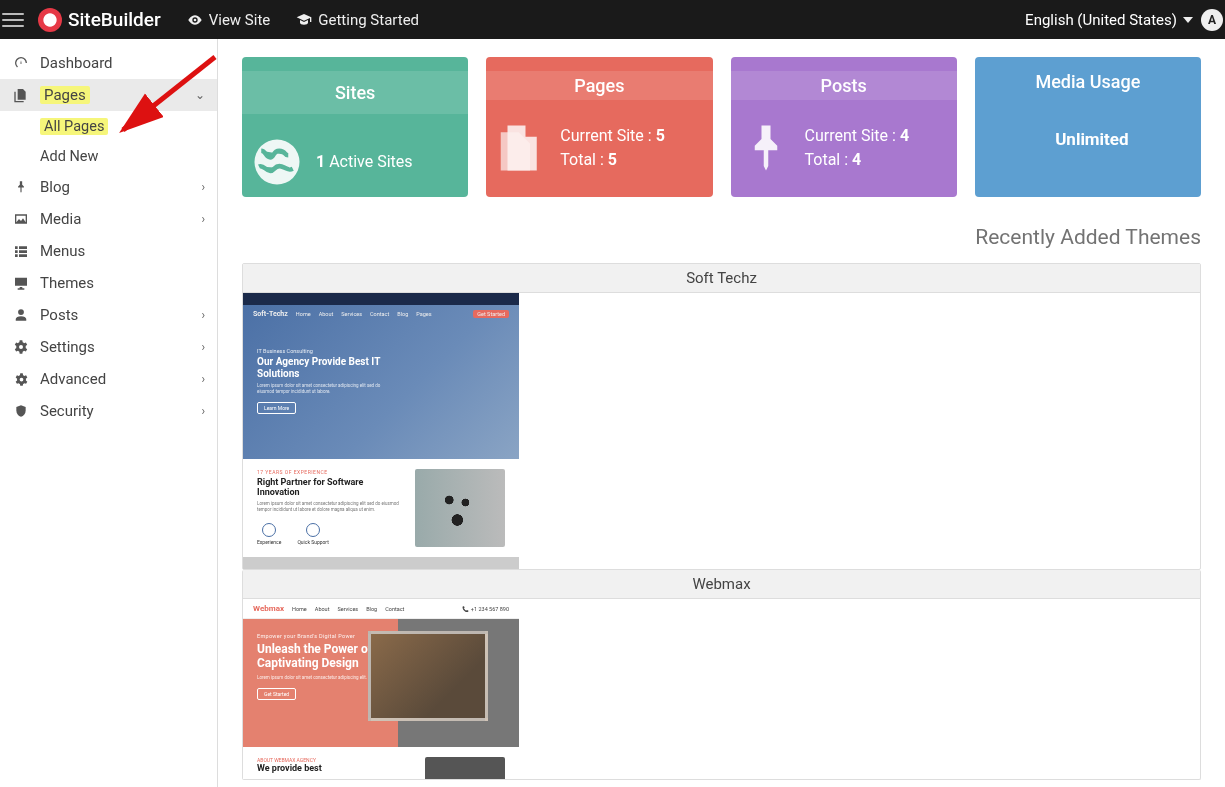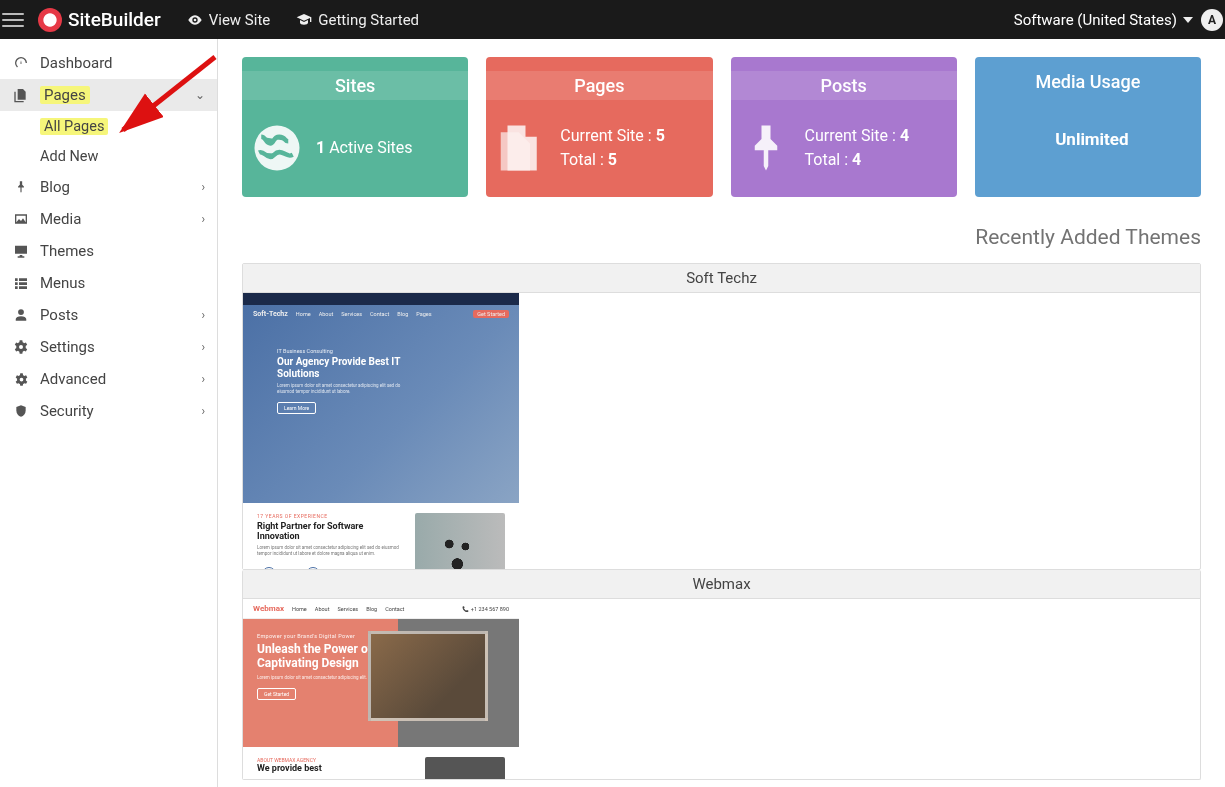--- a/index.html
+++ b/index.html
@@ -41,39 +41,39 @@
 .card-title { font-size: 18px; text-align: center; font-weight: 500; margin-bottom: 8px; }
 .card-body { display: flex; align-items: center; padding-left: 8px; height: 80px; }
 .card-icon { width: 54px; height: 54px; opacity: 0.9; }
 .card-text { margin-left: 12px; font-size: 16px; line-height: 1.5; }
 .card-text .b { font-weight: bold; }
 .card.sites { background: #57b59a; }
 .card.pages{ background: #e66a5e; }
 .card.posts{ background: #a878cf; }
 .card.media{ background: #5d9fd1; }
 .card.media .card-text { text-align:center; width:100%; margin:0; font-weight:bold; font-size:17px; }
-.card.sites .card-title { background:rgba(255,255,255,0.12); padding:4px 0;}
+.card.sites .card-title { background:rgba(255,255,255,0.12); padding:11px 0;}
 .card.pages .card-title { background:rgba(255,255,255,0.12); padding:4px 0;}
 .card.posts .card-title { background:rgba(255,255,255,0.12); padding:4px 0;}
 
 
 .section-title { text-align: right; font-size: 21px; color: #737373; margin-bottom: 14px; }
 .theme-block { border: 1px solid #ddd; border-radius: 2px; margin-bottom: 0; }
 .theme-head { background: #f1f1f1; text-align: center; padding: 5px 12px; font-size: 15px; color: #444; border-bottom:1px solid #ddd;}
 .theme-shot { width: 276px; height: 276px; background:#ccc; position:relative; overflow:hidden; }
 .theme-shot.short { height: 180px; }
 
 
-.tt1-hero { height: 210px; background: linear-gradient(135deg,#4a6fa5 0%, #6a8bb8 60%, #8aa4c4 100%); position:relative; color:#fff; padding:10px; }
+.tt1-hero { height: 166px; background: linear-gradient(135deg,#4a6fa5 0%, #6a8bb8 60%, #8aa4c4 100%); position:relative; color:#fff; padding:10px; }
 .tt1-hero .tab { position:absolute; top:0; left:0; right:0; height:12px; background:#1b2a4a; }
 .tt1-hero .nav { position:absolute; top:12px; left:0; right:0; height:18px; display:flex; align-items:center; gap:8px; padding:0 10px; font-size:5.5px; color:#eee;}
 .tt1-hero .nav .brandn{ font-weight:bold; font-size:7px;}
 .tt1-hero .nav .sp{ flex:1;}
 .tt1-hero .nav .btn{ background:#e66a5e; padding:1px 4px; border-radius:2px;}
-.tt1-hero .hcontent { position:absolute; top:55px; left:14px; width:130px;margin-left:20px; }
+.tt1-hero .hcontent { position:absolute; top:55px; left:14px; width:130px; }
 .tt1-hero .hcontent .tag{ font-size:5.5px; opacity:.85;}
 .tt1-hero .hcontent .h1{ font-size:10px; font-weight:bold; line-height:1.15; margin-top:2px;}
 .tt1-hero .hcontent .p{ font-size:4.5px; opacity:.8; margin-top:4px; line-height:1.3;}
 .tt1-hero .hcontent .cta{ display:inline-block; border:1px solid #fff; font-size:5px; padding:2px 6px; margin-top:6px; border-radius:2px;}
 .tt1-body { padding:10px 14px; background:#fff; display:flex; gap:12px; }
 .tt1-body .left{ flex:1;}
 .tt1-body .left .eye{ font-size:5px; color:#e66a5e; letter-spacing:.5px;}
 .tt1-body .left .h2{ font-size:9px; font-weight:bold; color:#222; margin-top:2px;}
 .tt1-body .left .p{ font-size:4.5px; color:#777; margin-top:4px; line-height:1.3;}
 .tt1-body .left .feat{ display:flex; gap:16px; margin-top:10px;}
@@ -131,21 +131,21 @@
     </div>
     <div class="top-link">
       <svg viewBox="0 0 24 24">
           <path d="M12 3 1 8l11 5 9-4.09V15h2V8L12 3Zm-6 9.18V16c0 1.66 2.69 3 6 3s6-1.34 6-3v-3.82l-6 2.73-6-2.73Z"></path>
         </svg>
       <span>Getting Started</span>
     </div>
   </div>
   <div class="topbar-right">
     <div class="lang">
-      <span>Software (United States)</span>
+      <span>English (United States)</span>
       <span class="caret-down"></span>
     </div>
     <div class="avatar">
       <span>A</span>
     </div>
   </div>
 </div>
 
 <div class="layout">
 
@@ -191,33 +191,33 @@
             <path d="M3 5h18v14H3V5Zm2 2v10l4-5 3 3 3-4 4 6V7H5Z"></path>
           </svg>
       </span>
       <span class="lbl">Media</span>
       <span class="chev">›</span>
     </div>
 
     <div class="nav-item">
       <span class="nav-icon">
         <svg width="16" height="16" viewBox="0 0 24 24" fill="#555">
+            <path d="M3 5h4v4H3V5Zm6 0h12v4H9V5ZM3 11h4v4H3v-4Zm6 0h12v4H9v-4ZM3 17h4v4H3v-4Zm6 0h12v4H9v-4Z"></path>
+          </svg>
+      </span>
+      <span class="lbl">Menus</span>
+    </div>
+
+    <div class="nav-item">
+      <span class="nav-icon">
+        <svg width="16" height="16" viewBox="0 0 24 24" fill="#555">
             <path d="M3 4h18v12H3V4Zm7 14h4v2h3v2H7v-2h3v-2Z"></path>
           </svg>
       </span>
       <span class="lbl">Themes</span>
-    </div>
-
-    <div class="nav-item">
-      <span class="nav-icon">
-        <svg width="16" height="16" viewBox="0 0 24 24" fill="#555">
-            <path d="M3 5h4v4H3V5Zm6 0h12v4H9V5ZM3 11h4v4H3v-4Zm6 0h12v4H9v-4ZM3 17h4v4H3v-4Zm6 0h12v4H9v-4Z"></path>
-          </svg>
-      </span>
-      <span class="lbl">Menus</span>
     </div>
 
 
     <div class="nav-item">
       <span class="nav-icon">
         <svg width="14" height="14" viewBox="0 0 24 24" fill="#555">
             <path d="M12 12a5 5 0 1 0 0-10 5 5 0 0 0 0 10Zm0 2c-5 0-9 2-9 5v3h18v-3c0-3-4-5-9-5Z"></path>
           </svg>
       </span>
       <span class="lbl">Posts</span>

